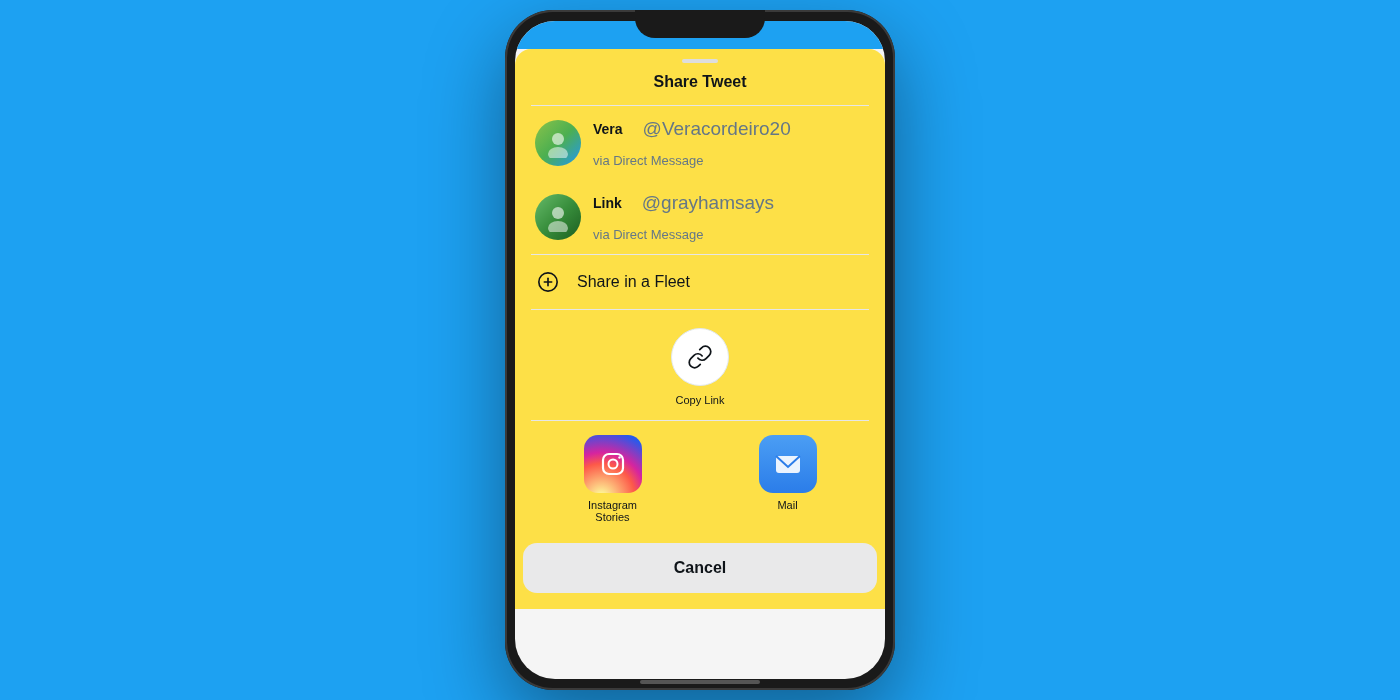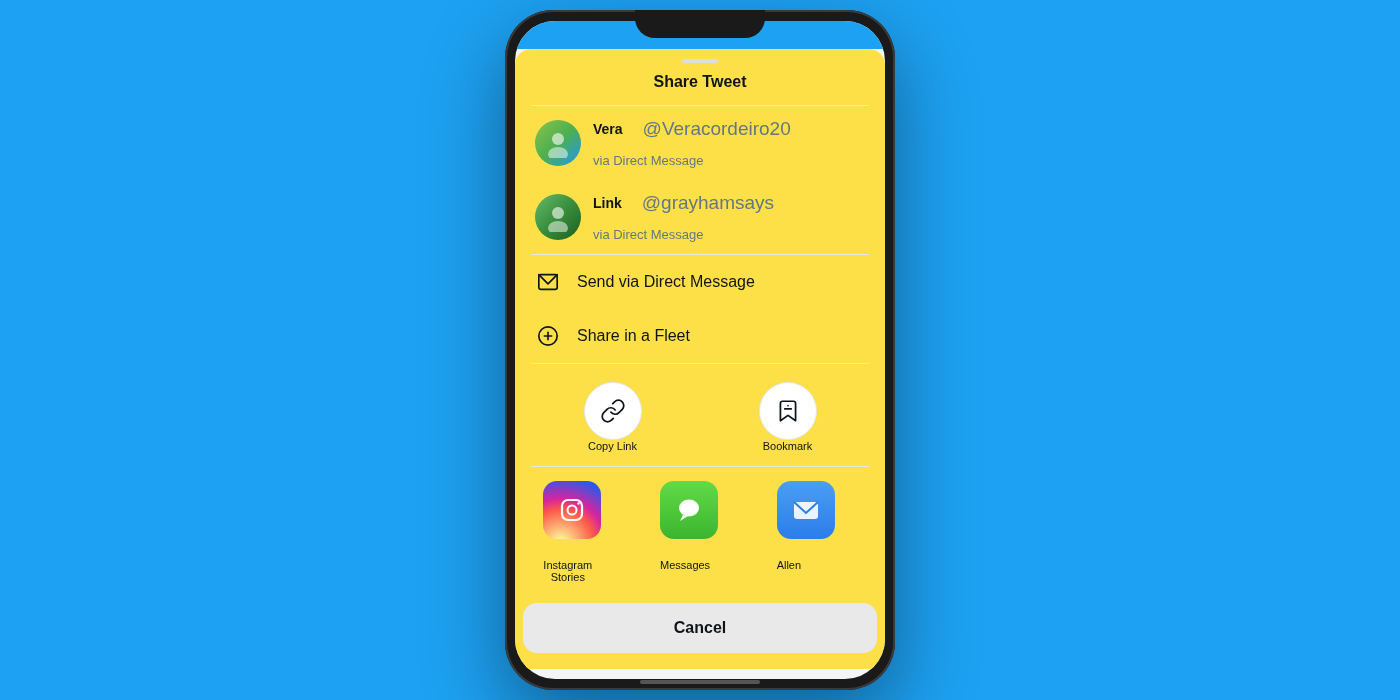--- a/index.html
+++ b/index.html
@@ -190,20 +190,21 @@
     .action-row {
       display: flex;
       justify-content: space-around;
       padding: 18px 10px 14px;
     }
 
     .action-item {
       display: flex;
       flex-direction: column;
       align-items: center;
+      gap: 8px;
       cursor: pointer;
       width: 80px;
     }
 
     .action-circle {
       width: 58px;
       height: 58px;
       border-radius: 50%;
       border: 1px solid #e1e8ed;
       background: #fff;
@@ -230,22 +231,22 @@
 
     .app-row {
       display: flex;
       justify-content: space-around;
       padding: 14px 10px 16px;
     }
 
     .app-item {
       display: flex;
       flex-direction: column;
-      align-items: flex-start;
-      gap: 20px;
+      align-items: center;
+      gap: 6px;
       cursor: pointer;
       width: 80px;
     }
 
     .app-icon {
       width: 58px;
       height: 58px;
       border-radius: 14px;
       display: flex;
       align-items: center;
@@ -345,29 +346,20 @@
           <div class="contact-name-line">
             <span class="contact-name">Link</span>
             <span class="contact-handle">@grayhamsays</span>
           </div>
           <span class="contact-sub">via Direct Message</span>
         </div>
       </div>
 
       <div class="divider"></div>
 
-      <div class="menu-item">
-        <div class="menu-icon">
-          <svg viewBox="0 0 24 24">
-            <rect x="2" y="4" width="20" height="16" rx="2"></rect>
-            <polyline points="2,4 12,14 22,4"></polyline>
-          </svg>
-        </div>
-        <span class="menu-label">Send via Direct Message</span>
-      </div>
 
       <div class="menu-item">
         <div class="menu-icon">
           <svg viewBox="0 0 24 24">
             <circle cx="12" cy="12" r="10"></circle>
             <line x1="12" y1="8" x2="12" y2="16"></line>
             <line x1="8" y1="12" x2="16" y2="12"></line>
           </svg>
         </div>
         <span class="menu-label">Share in a Fleet</span>
@@ -380,65 +372,46 @@
           <div class="action-circle">
             <svg viewBox="0 0 24 24">
               <path d="M10 13a5 5 0 0 0 7.54.54l3-3a5 5 0 0 0-7.07-7.07l-1.72 1.71"></path>
               <path d="M14 11a5 5 0 0 0-7.54-.54l-3 3a5 5 0 0 0 7.07 7.07l1.71-1.71"></path>
             </svg>
           </div>
           <span class="action-label">Copy Link</span>
         </div>
 
 
-        <div class="action-item">
-          <div class="action-circle">
-            <svg viewBox="0 0 24 24">
-              <path d="M19 21l-7-5-7 5V5a2 2 0 0 1 2-2h10a2 2 0 0 1 2 2z"></path>
-              <line x1="12" y1="7" x2="12" y2="7"></line>
-              <line x1="9" y1="10" x2="15" y2="10" stroke-width="1.6"></line>
-            </svg>
-          </div>
-          <span class="action-label">Bookmark</span>
-        </div>
       </div>
 
       <div class="divider"></div>
 
       <div class="app-row">
 
         <div class="app-item">
           <div class="app-icon app-icon-instagram">
             <svg width="34" height="34" viewBox="0 0 34 34" fill="none">
               <rect x="7" y="7" width="20" height="20" rx="6" stroke="white" stroke-width="2.2" fill="none"></rect>
               <circle cx="17" cy="17" r="4.5" stroke="white" stroke-width="2" fill="none"></circle>
               <circle cx="23.5" cy="10.5" r="1.2" fill="white"></circle>
             </svg>
           </div>
           <span class="app-label">Instagram<br>Stories</span>
         </div>
 
-        <div class="app-item">
-          <div class="app-icon app-icon-messages">
-            <svg width="34" height="34" viewBox="0 0 34 34" fill="none">
-              <ellipse cx="17" cy="15" rx="10" ry="8.5" fill="white"></ellipse>
-              <polygon points="11,22 8,28 16,23" fill="white"></polygon>
-            </svg>
-          </div>
-          <span class="app-label">Messages</span>
-        </div>
 
         <div class="app-item">
           <div class="app-icon app-icon-mail">
             <svg width="34" height="34" viewBox="0 0 34 34" fill="none">
               <rect x="5" y="9" width="24" height="17" rx="3" fill="white" opacity="0.9"></rect>
               <polyline points="5,9 17,20 29,9" stroke="#2B7DE9" stroke-width="2" fill="none"></polyline>
             </svg>
           </div>
-          <span class="app-label">Allen</span>
+          <span class="app-label">Mail</span>
         </div>
       </div>
 
       <div class="cancel-btn-area">
         <button class="cancel-btn">Cancel</button>
       </div>
     </div>
   </div>
   <div class="phone-home-indicator"></div>
 </div>

